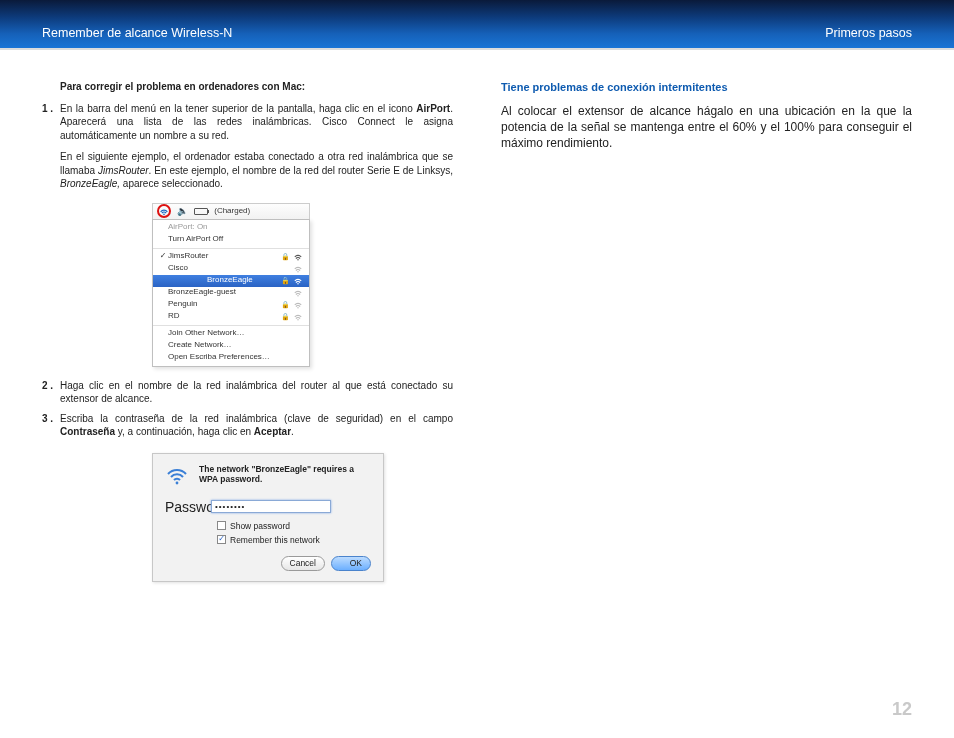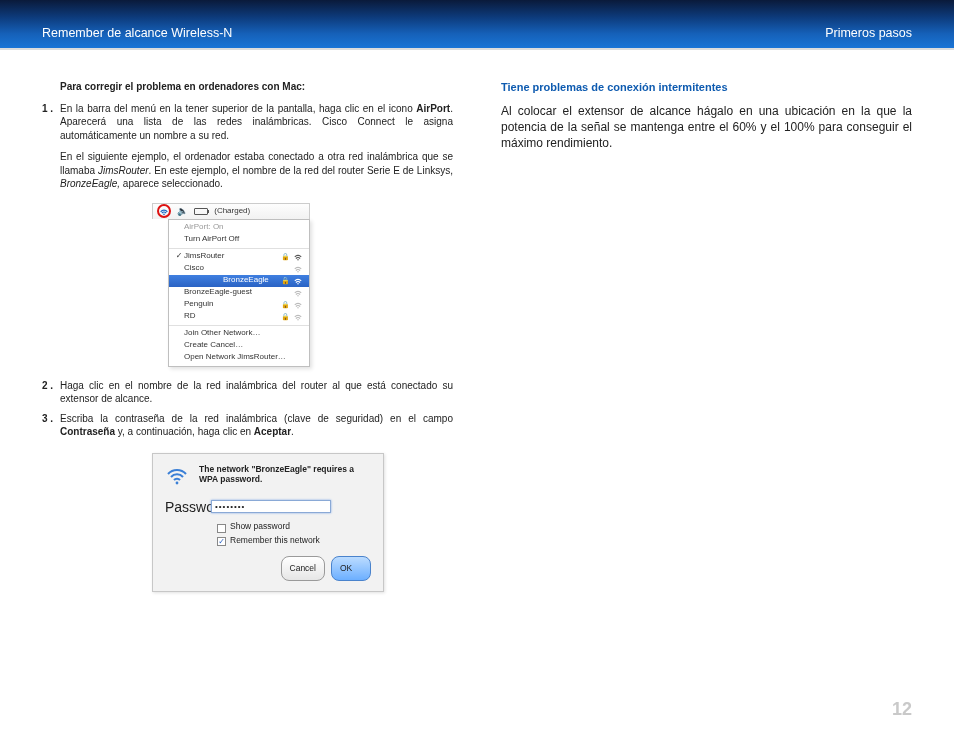--- a/index.html
+++ b/index.html
@@ -43,21 +43,21 @@
   .body-p { text-align: justify; font-size: 12px; }
 
   
   .airport-wrap { margin: 12px 0 12px 110px; width: 158px; }
   .menubar { height: 16px; display:flex; align-items:center; gap:6px; padding:0 4px; font-size:8px; color:#333; border:1px solid #ccc; border-bottom:none; background:linear-gradient(#fdfdfd,#f2f2f2); position:relative;}
   .menubar .airport-ico { width:14px; height:14px; border:2px solid #d11; border-radius:50%; display:flex; align-items:center; justify-content:center;}
   .menubar .airport-ico svg { width:10px; height:10px; }
   .menubar .spk { font-size:9px; }
   .menubar .bat { width:14px; height:7px; border:1px solid #555; border-radius:1px; position:relative; display:inline-block;}
   .menubar .bat:after { content:""; position:absolute; right:-2px; top:1px; width:1px; height:3px; background:#555;}
-  .airport-menu { border:1px solid #bfbfbf; background:#fff; font-size:8px; color:#333; box-shadow: 2px 2px 4px rgba(0,0,0,.12); margin-left: 16px; }
+  .airport-menu { border:1px solid #bfbfbf; background:#fff; font-size:8px; color:#333; box-shadow: 2px 2px 4px rgba(0,0,0,.12); }
   .airport-menu .grp { border-bottom:1px solid #e0e0e0; padding:2px 0; }
   .airport-menu .row { display:flex; align-items:center; height:12px; padding:0 6px; position:relative;}
   .airport-menu .row .chk { width:8px; text-align:center; font-size:8px; }
   .airport-menu .row .lbl { flex:1; padding-left:1px; }
   .airport-menu .row .lock { font-size:7px; color:#555; margin-right:3px;}
   .airport-menu .row .wifi { width:10px; height:8px; }
   .airport-menu .row.dim { color:#999; }
   .airport-menu .row.sel { background: linear-gradient(#3f7fe0,#2a63c4); color:#fff;padding-left:45px; }
   .airport-menu .row.sel .lock { color:#fff; }
   .airport-menu .row.sel .wifi path { stroke:#fff; }
@@ -67,24 +67,24 @@
   
   .wpa-wrap { margin: 14px 0 12px 110px; width:232px; border:1px solid #c7c7c7; background:#f2f2f2; padding:10px 12px 10px 12px; font-size:8.5px; color:#222; box-shadow: 1px 1px 3px rgba(0,0,0,.12);}
   .wpa-top { display:flex; gap:10px; align-items:flex-start; margin-bottom:10px;}
   .wpa-top .wifi-big { width:24px; height:24px; flex:0 0 24px; }
   .wifi-big path { stroke:#3a7fd6; stroke-width:2; fill:none; }
   .wifi-big circle { fill:#3a7fd6; }
   .wpa-top .msg { font-weight:700; font-size:8.5px; line-height:1.25; }
   .wpa-row { display:flex; align-items:center; margin-bottom:5px; }
   .wpa-row .lab { width:46px; text-align:right; padding-right:6px; font-size:14px;}
   .wpa-row .inp { width:120px; height:13px; border:1px solid #8aa9d6; background:#fff; box-shadow: 0 0 2px #7fa8e6; font-size:8px; padding:0 3px; display:flex; align-items:center; letter-spacing:1px;}
-  .wpa-chk-row { display:flex; align-items:flex-end; margin-left:52px; gap:4px; font-size:8.5px; margin-bottom:2px;}
+  .wpa-chk-row { display:flex; align-items:flex-start; margin-left:52px; gap:4px; font-size:8.5px; margin-bottom:2px;}
   .wpa-chk-row .cb { width:9px; height:9px; border:1px solid #888; background:#fff; display:flex; align-items:center; justify-content:center; font-size:8px; color:#2a63c4; line-height:1;}
   .wpa-btns { display:flex; justify-content:flex-end; gap:6px; margin-top:10px;}
-  .wpa-btn { height:25px; min-width:40px; border-radius:8px; font-size:8.5px; display:flex; align-items:center; justify-content:flex-start; padding:0 8px; border:1px solid #9a9a9a; background:linear-gradient(#ffffff,#e6e6e6);}
+  .wpa-btn { height:15px; min-width:40px; border-radius:8px; font-size:8.5px; display:flex; align-items:center; justify-content:flex-end; padding:0 8px; border:1px solid #9a9a9a; background:linear-gradient(#ffffff,#e6e6e6);}
   .wpa-btn.primary { background:linear-gradient(#bcdcff,#6cafff); border-color:#4a83cc; font-weight:400;}
 
   .page-num { position:absolute; right:42px; bottom:18px; color:#c9c9c9; font-size:18px; font-weight:600;}
   .canvas { position:relative; width:954px; height:738px; }
 </style>
 </head>
 <body>
 <div class="canvas">
 
 <div class="header">
@@ -187,25 +187,25 @@
                 </svg>
               </div>
         </div>
         <div class="grp" style="border-bottom:none;">
           <div class="row">
                 <span class="chk"></span>
                 <span class="lbl">Join Other Network…</span>
               </div>
           <div class="row">
                 <span class="chk"></span>
-                <span class="lbl">Create Cancel…</span>
-              </div>
-          <div class="row">
-                <span class="chk"></span>
-                <span class="lbl">Open Network JimsRouter…</span>
+                <span class="lbl">Create Network…</span>
+              </div>
+          <div class="row">
+                <span class="chk"></span>
+                <span class="lbl">Open Escriba Preferences…</span>
               </div>
         </div>
       </div>
     </div>
 
     <ol>
       <li>
         <span class="num">2 .</span>
         <span class="txt">Haga clic en el nombre de la red inalámbrica del router al que está conectado su extensor de alcance.</span>
       </li>

